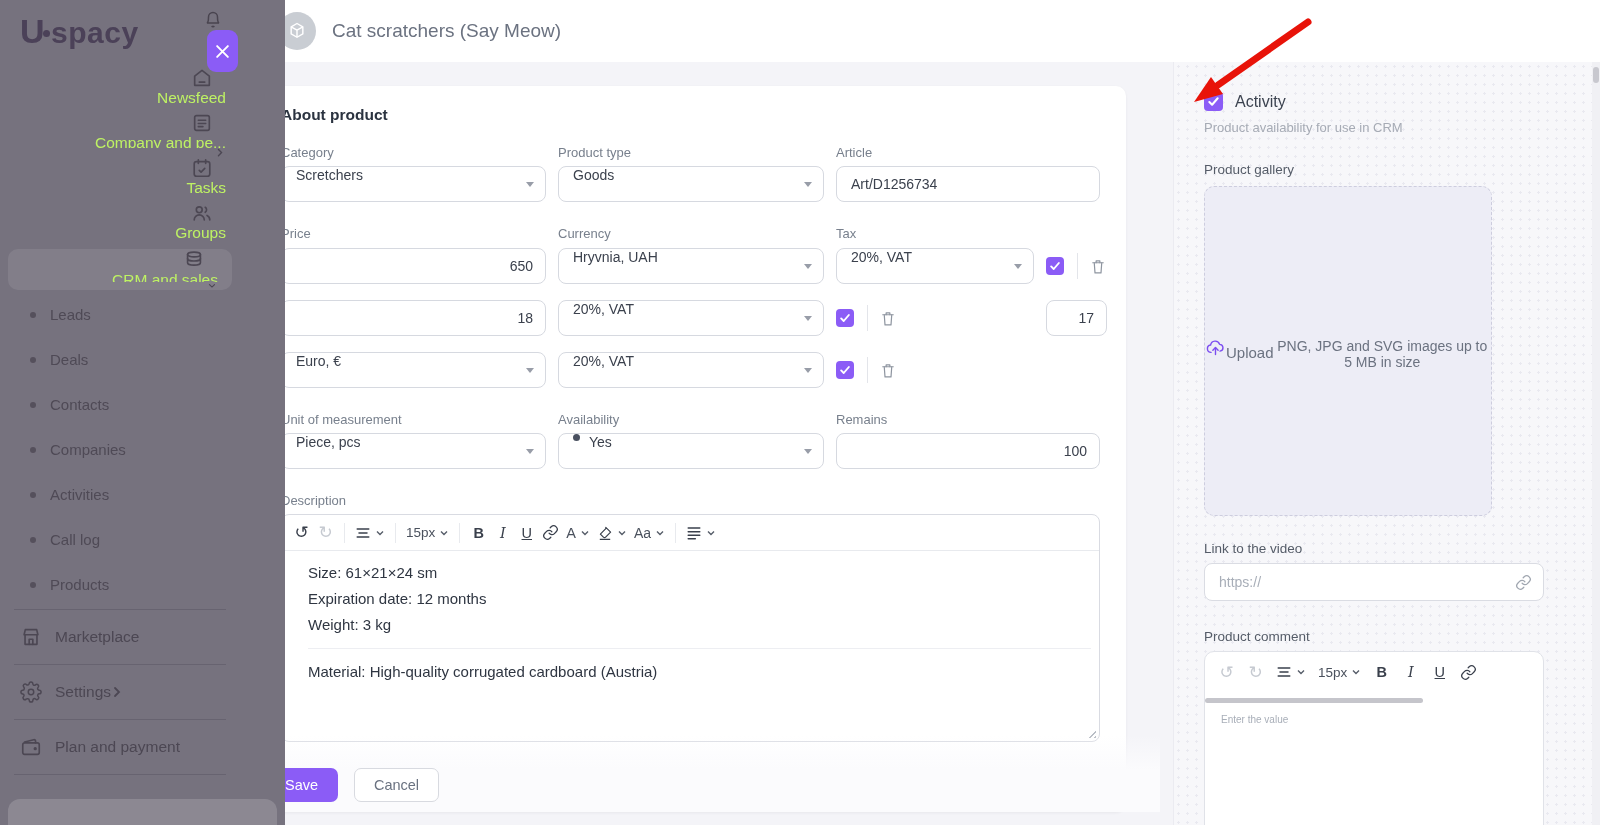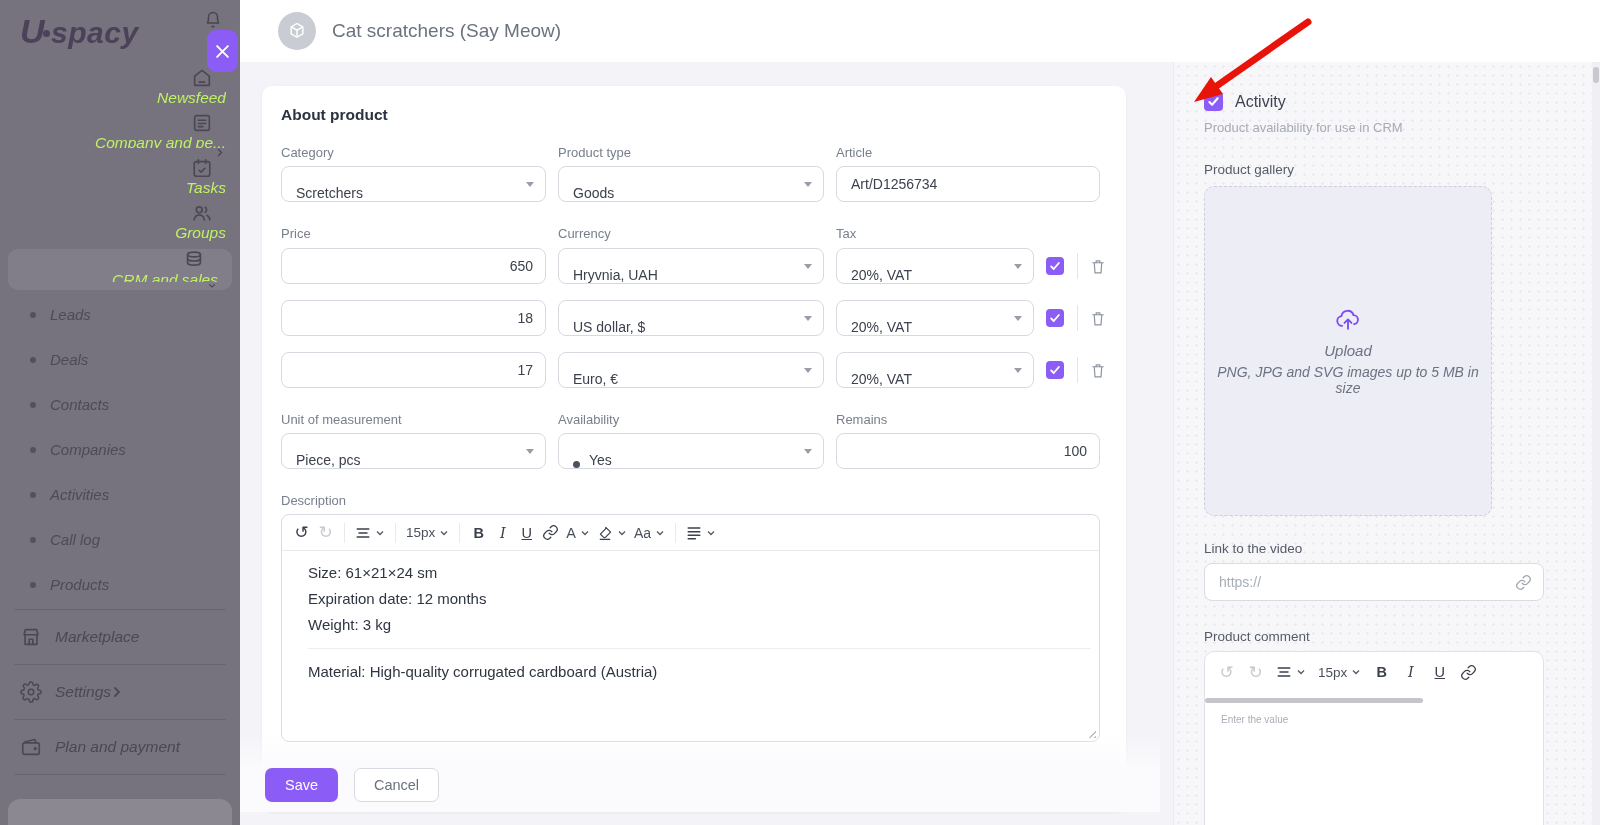--- a/index.html
+++ b/index.html
@@ -1,21 +1,21 @@
 <!DOCTYPE html>
 <html><head>
 <meta charset="utf-8">
 <style>
   * { margin:0; padding:0; box-sizing:border-box; }
   html,body { width:1600px; height:825px; overflow:hidden; }
   body { font-family:"Liberation Sans","DejaVu Sans",sans-serif; background:#f4f4f8; position:relative; color:#3b414d; }
   svg { display:block; }
 
   
-  .sidebar { position:absolute; left:0; top:0; width:240px; height:825px; background:#76727e; overflow:hidden; z-index:5;font-style:italic; }
+  .sidebar { position:absolute; left:0; top:0; width:285px; height:825px; background:#76727e; overflow:hidden; z-index:5; }
   .logo { position:absolute; left:20px; top:12px; font-weight:bold; color:#4b4158; font-size:30px; letter-spacing:.5px; }
   .logo .logo-u { font-size:34px; }
   .logo .logo-dot { display:inline-block; width:7px; height:7px; background:#4b4158; border-radius:50%; margin:0 1px 14px -2px; vertical-align:bottom; }
   .bell { position:absolute; left:204px; top:11px; color:#49444f; }
   .close-btn { position:absolute; left:207px; top:30px; width:31px; height:42px; background:#8b5cf6; border-radius:9px; display:flex; align-items:center; justify-content:center; z-index:6; }
   .nav { position:absolute; top:67px; left:0; width:240px; }
   .nav-item { height:45px; display:flex; align-items:flex-end; padding:0 14px 0 20px; color:#bef264; font-size:15.5px;flex-direction:column; }
   .nav-item .nicon { width:22px; height:22px; margin-right:13px; color:#4c4753; flex:0 0 auto; }
   .nav-item .nlabel { flex:1 1 auto; white-space:nowrap; overflow:hidden; }
   .nav-item.active { background:rgba(255,255,255,.09); border-radius:10px; margin:2px 8px; height:41px; padding-left:12px; }
@@ -36,21 +36,21 @@
   .main { position:absolute; left:240px; top:62px; width:920px; height:763px; background:#f4f4f8; z-index:1; }
   .card { position:absolute; left:22px; top:24px; width:864px; height:726px; background:#fff; border-radius:10px; box-shadow:0 1px 3px rgba(35,38,59,.06); padding:20px 26px 0 19px; }
   .section-title { font-size:15.5px; font-weight:bold; color:#2b3340; margin-bottom:21px; }
   .grid3 { display:grid; grid-template-columns:265px 266px 264px; column-gap:12px; }
   .gridp { display:grid; grid-template-columns:265px 266px 198px 1fr; column-gap:12px; row-gap:16px; align-items:center; }
   .flabel { font-size:13px; color:#78808d; margin-bottom:6px; }
   .gridp .flabel { margin-bottom:-9px; }
   .field, .selectbox { height:36px; border:1px solid #d6d9e0; border-radius:8px; background:#fff; font-size:14px; color:#3b414d; width:100%; }
   .field { padding:0 12px 0 14px; outline:none; font-family:inherit; }
   .field.num { text-align:right; }
-  .selectbox { position:relative; display:flex; align-items:flex-end; padding:0 26px 0 14px; }
+  .selectbox { position:relative; display:flex; align-items:flex-start; padding:0 26px 0 14px; }
   .caret { position:absolute; right:11px; top:15px; width:0; height:0; border-left:4.5px solid transparent; border-right:4.5px solid transparent; border-top:5.5px solid #989da8; }
   .avail-dot { width:7px; height:7px; border-radius:50%; background:#4a5160; margin-right:9px; }
   .row-gap { height:24px; }
   .actions { display:flex; align-items:center; }
   .checkbox { width:18px; height:18px; background:#8b5cf6; border-radius:4px; display:flex; align-items:center; justify-content:center; }
   .vdiv { width:1px; height:26px; background:#e3e5ea; margin:0 11px 0 13px; }
   .trash { color:#8e95a0; }
 
   
   .editor { border:1px solid #d9dbe2; border-radius:8px; position:relative; overflow:hidden; }
@@ -76,21 +76,21 @@
 
   
   .panel { position:absolute; left:1173px; top:62px; width:427px; height:763px; background-color:#f7f7fa; background-image:radial-gradient(#e9e9f0 1px, transparent 1.2px); background-size:9px 9px; border-left:1px solid #ebebf1; padding:30px 0 0 30px; overflow:hidden; z-index:2; border-top-right-radius:6px; }
   .panel-inner { width:340px; }
   .activity-row { display:flex; align-items:center; gap:12px; }
   .checkbox.big { width:19px; height:19px; }
   .activity-label { font-size:16px; color:#3c4350; }
   .panel-hint { font-size:13px; color:#a6abb5; margin-top:9px; }
   .panel-label { font-size:13.5px; color:#555c68; }
   .gallery-label { margin-top:27px; }
-  .upload-box { margin-top:9px; width:288px; height:330px; border:1.5px dashed #cdcdde; border-radius:10px; background:#ededf6; display:flex; flex-direction:column; align-items:center; justify-content:center; text-align:center;font-style:italic; }
+  .upload-box { margin-top:9px; width:288px; height:330px; border:1.5px dashed #cdcdde; border-radius:10px; background:#ededf6; display:flex; flex-direction:row; align-items:center; justify-content:center; text-align:center; }
   .upload-icon { color:#7c4df0; margin-bottom:6px; }
   .upload-title { font-size:15px; color:#6b7280; margin-top:2px; }
   .upload-hint { font-size:14px; color:#6b7280; margin-top:5px; }
   .video-label { margin-top:25px; }
   .video-wrap { position:relative; margin-top:7px; }
   .video-input { width:340px; height:38px; border:1px solid #dadce3; border-radius:8px; background:#fff; padding:0 38px 0 14px; font-size:14px; font-family:inherit; color:#3b414d; outline:none; }
   .video-input::placeholder { color:#a8aeb8; }
   .video-link-icon { position:absolute; right:12px; top:11px; color:#a0a6b0; }
   .comment-label { margin-top:28px; }
   .comment-editor { margin-top:7px; width:340px; height:200px; background:#fff; border:1px solid #e0e2e8; border-radius:10px; position:relative; }
@@ -298,24 +298,20 @@
             <svg width="18" height="19" viewBox="0 0 24 24" fill="none" stroke="currentColor" stroke-width="1.6" stroke-linecap="round" stroke-linejoin="round">
               <path d="M5 7h14"></path>
               <path d="M9.5 7V4.5h5V7"></path>
               <path d="M7 7l1 13.5h8L17 7"></path>
             </svg>
           </span>
       </div>
 
       <input class="field num" value="18" style="">
       <div class="selectbox">
-          <span>US dollar, $</span>
-          <span class="caret"></span>
-        </div>
-      <div class="selectbox">
           <span>20%, VAT</span>
           <span class="caret"></span>
         </div>
       <div class="actions">
         <span class="checkbox">
             <svg width="12" height="12" viewBox="0 0 14 14" fill="none" stroke="#ffffff" stroke-width="2.2" stroke-linecap="round" stroke-linejoin="round">
               <path d="M2.5 7.5l3 3 6-7"></path>
             </svg>
           </span>
         <span class="vdiv"></span>

